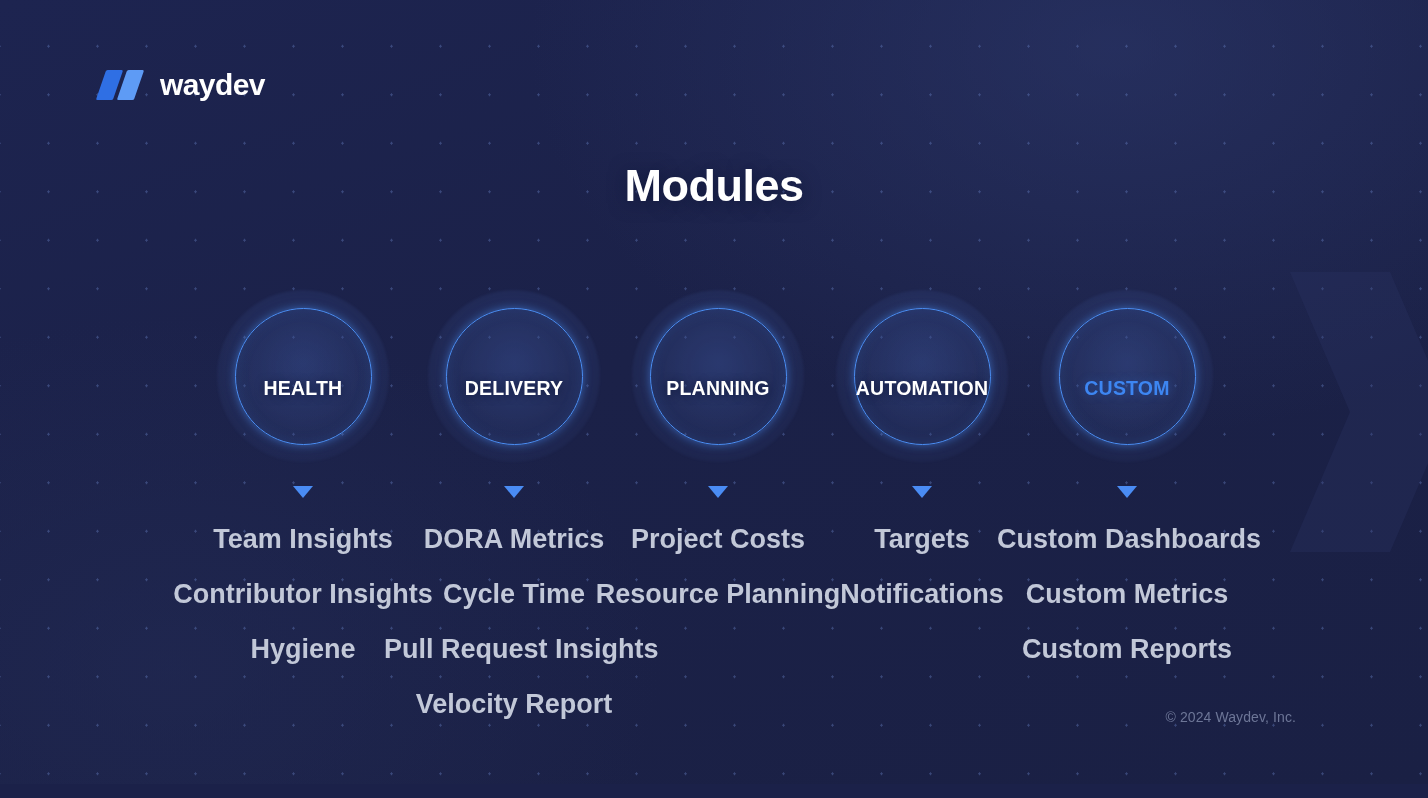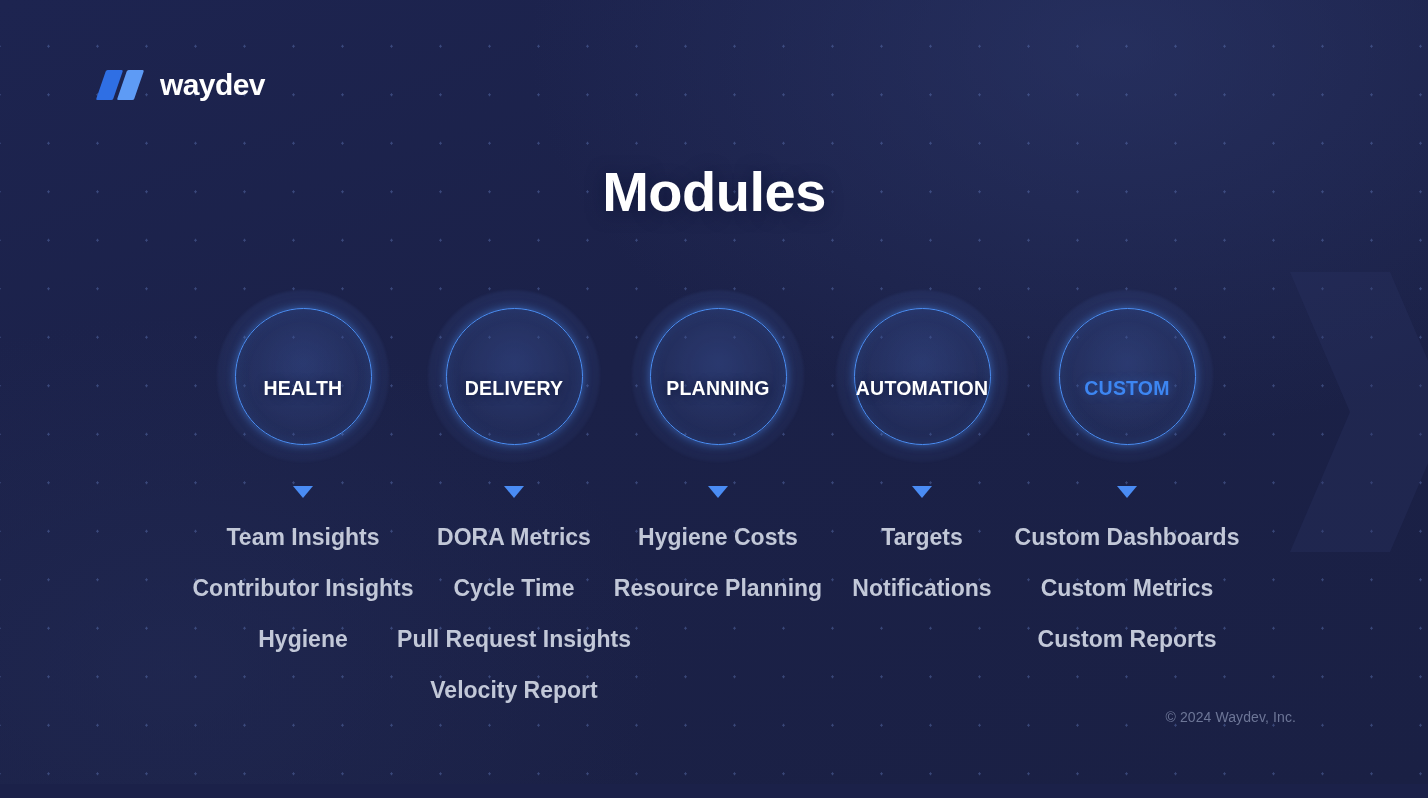--- a/index.html
+++ b/index.html
@@ -85,21 +85,21 @@
   }
 
   
   .page-title {
     position: absolute;
     left: 0;
     right: 0;
     top: 160px;
     text-align: center;
     color: #ffffff;
-    font-size: 56px;
+    font-size: 45px;
     font-weight: 700;
     letter-spacing: -0.5px;
     line-height: 1.15;
     text-shadow: 0 2px 18px rgba(10,16,45,0.55);
   }
 
   
   .modules {
     position: absolute;
     left: 0;
@@ -170,21 +170,21 @@
     border-top: 12.5px solid #4a8cf4;
   }
 
   
   .feature-list {
     margin-top: 28px;
     list-style: none;
   }
   .feature-item {
     color: #c2c8d8;
-    font-size: 23px;
+    font-size: 27px;
     font-weight: 700;
     line-height: 1;
     margin-bottom: 28px;
     white-space: nowrap;
   }
 
   
   .footer-copyright {
     position: absolute;
     right: 132px;
@@ -248,21 +248,21 @@
         </ul>
       </div>
       <div class="module-col" style="left: 588px;">
         <div class="circle-wrap">
           <div class="halo"></div>
           <div class="ring"></div>
           <div class="circle-label">PLANNING</div>
         </div>
         <div class="arrow-down"></div>
         <ul class="feature-list">
-          <li class="feature-item">Hygiene Costs</li>
+          <li class="feature-item">Project Costs</li>
           <li class="feature-item">Resource Planning</li>
         </ul>
       </div>
       <div class="module-col" style="left: 792px;">
         <div class="circle-wrap">
           <div class="halo"></div>
           <div class="ring"></div>
           <div class="circle-label">AUTOMATION</div>
         </div>
         <div class="arrow-down"></div>

